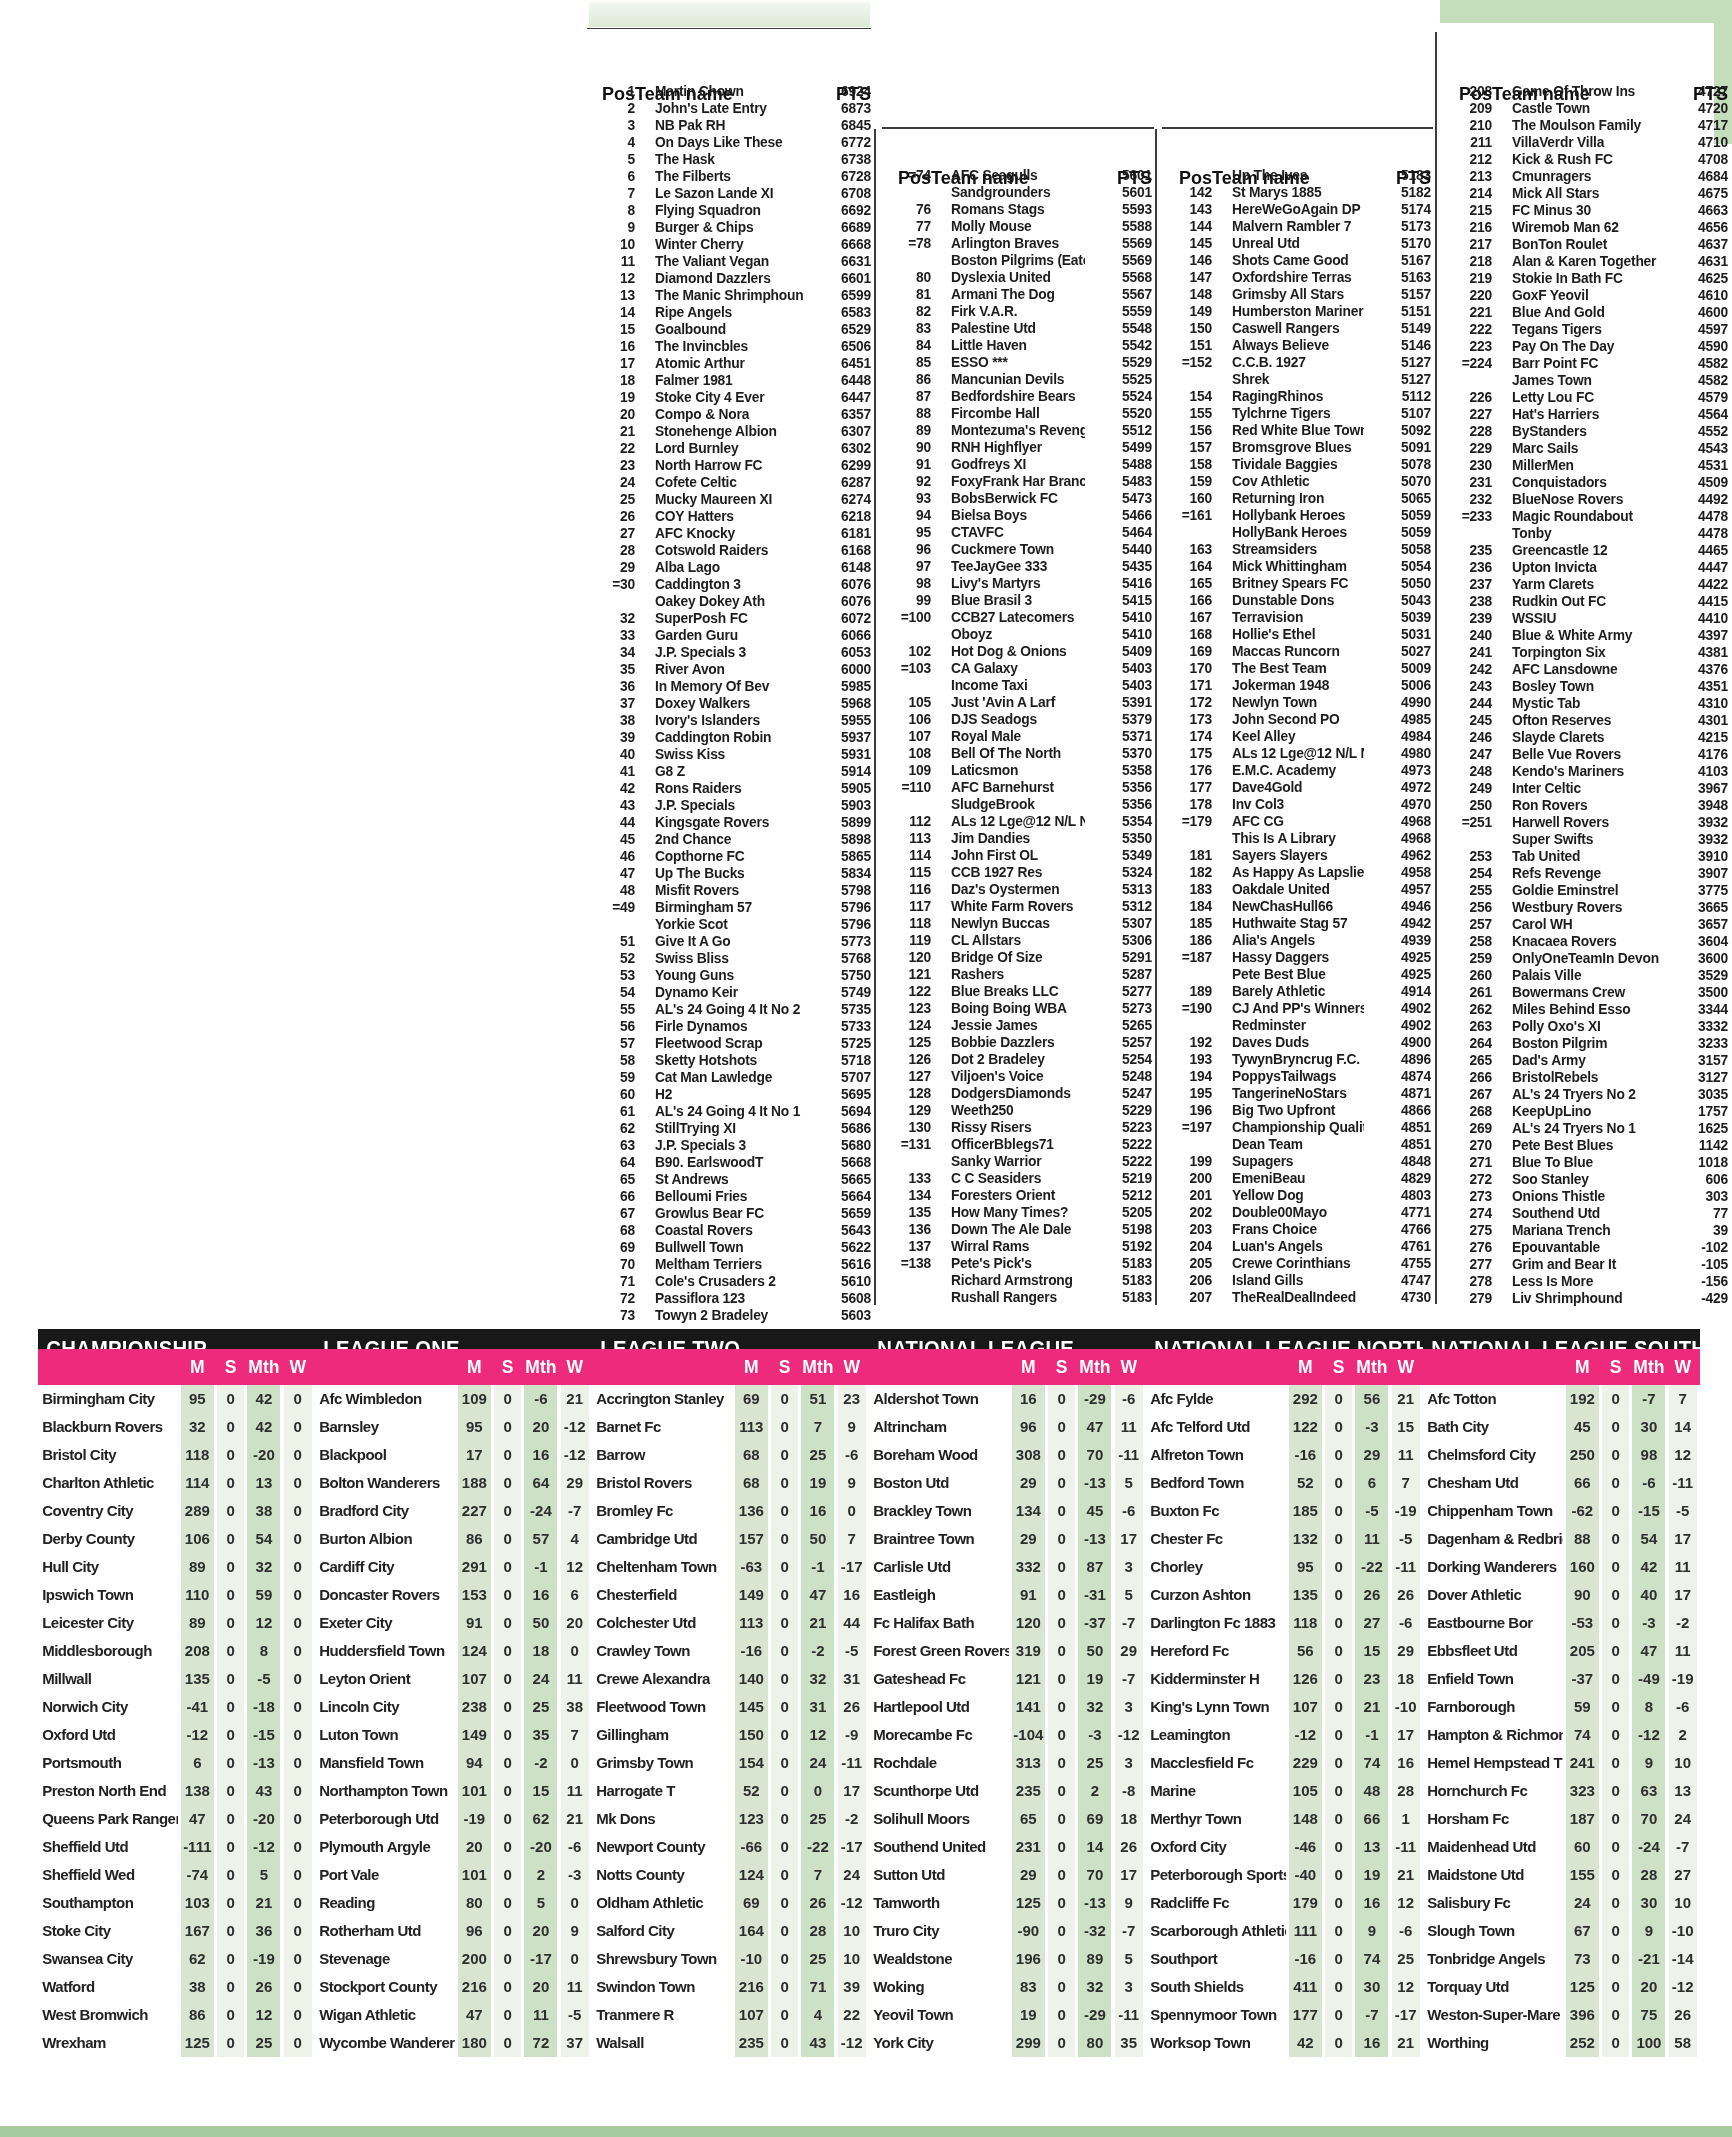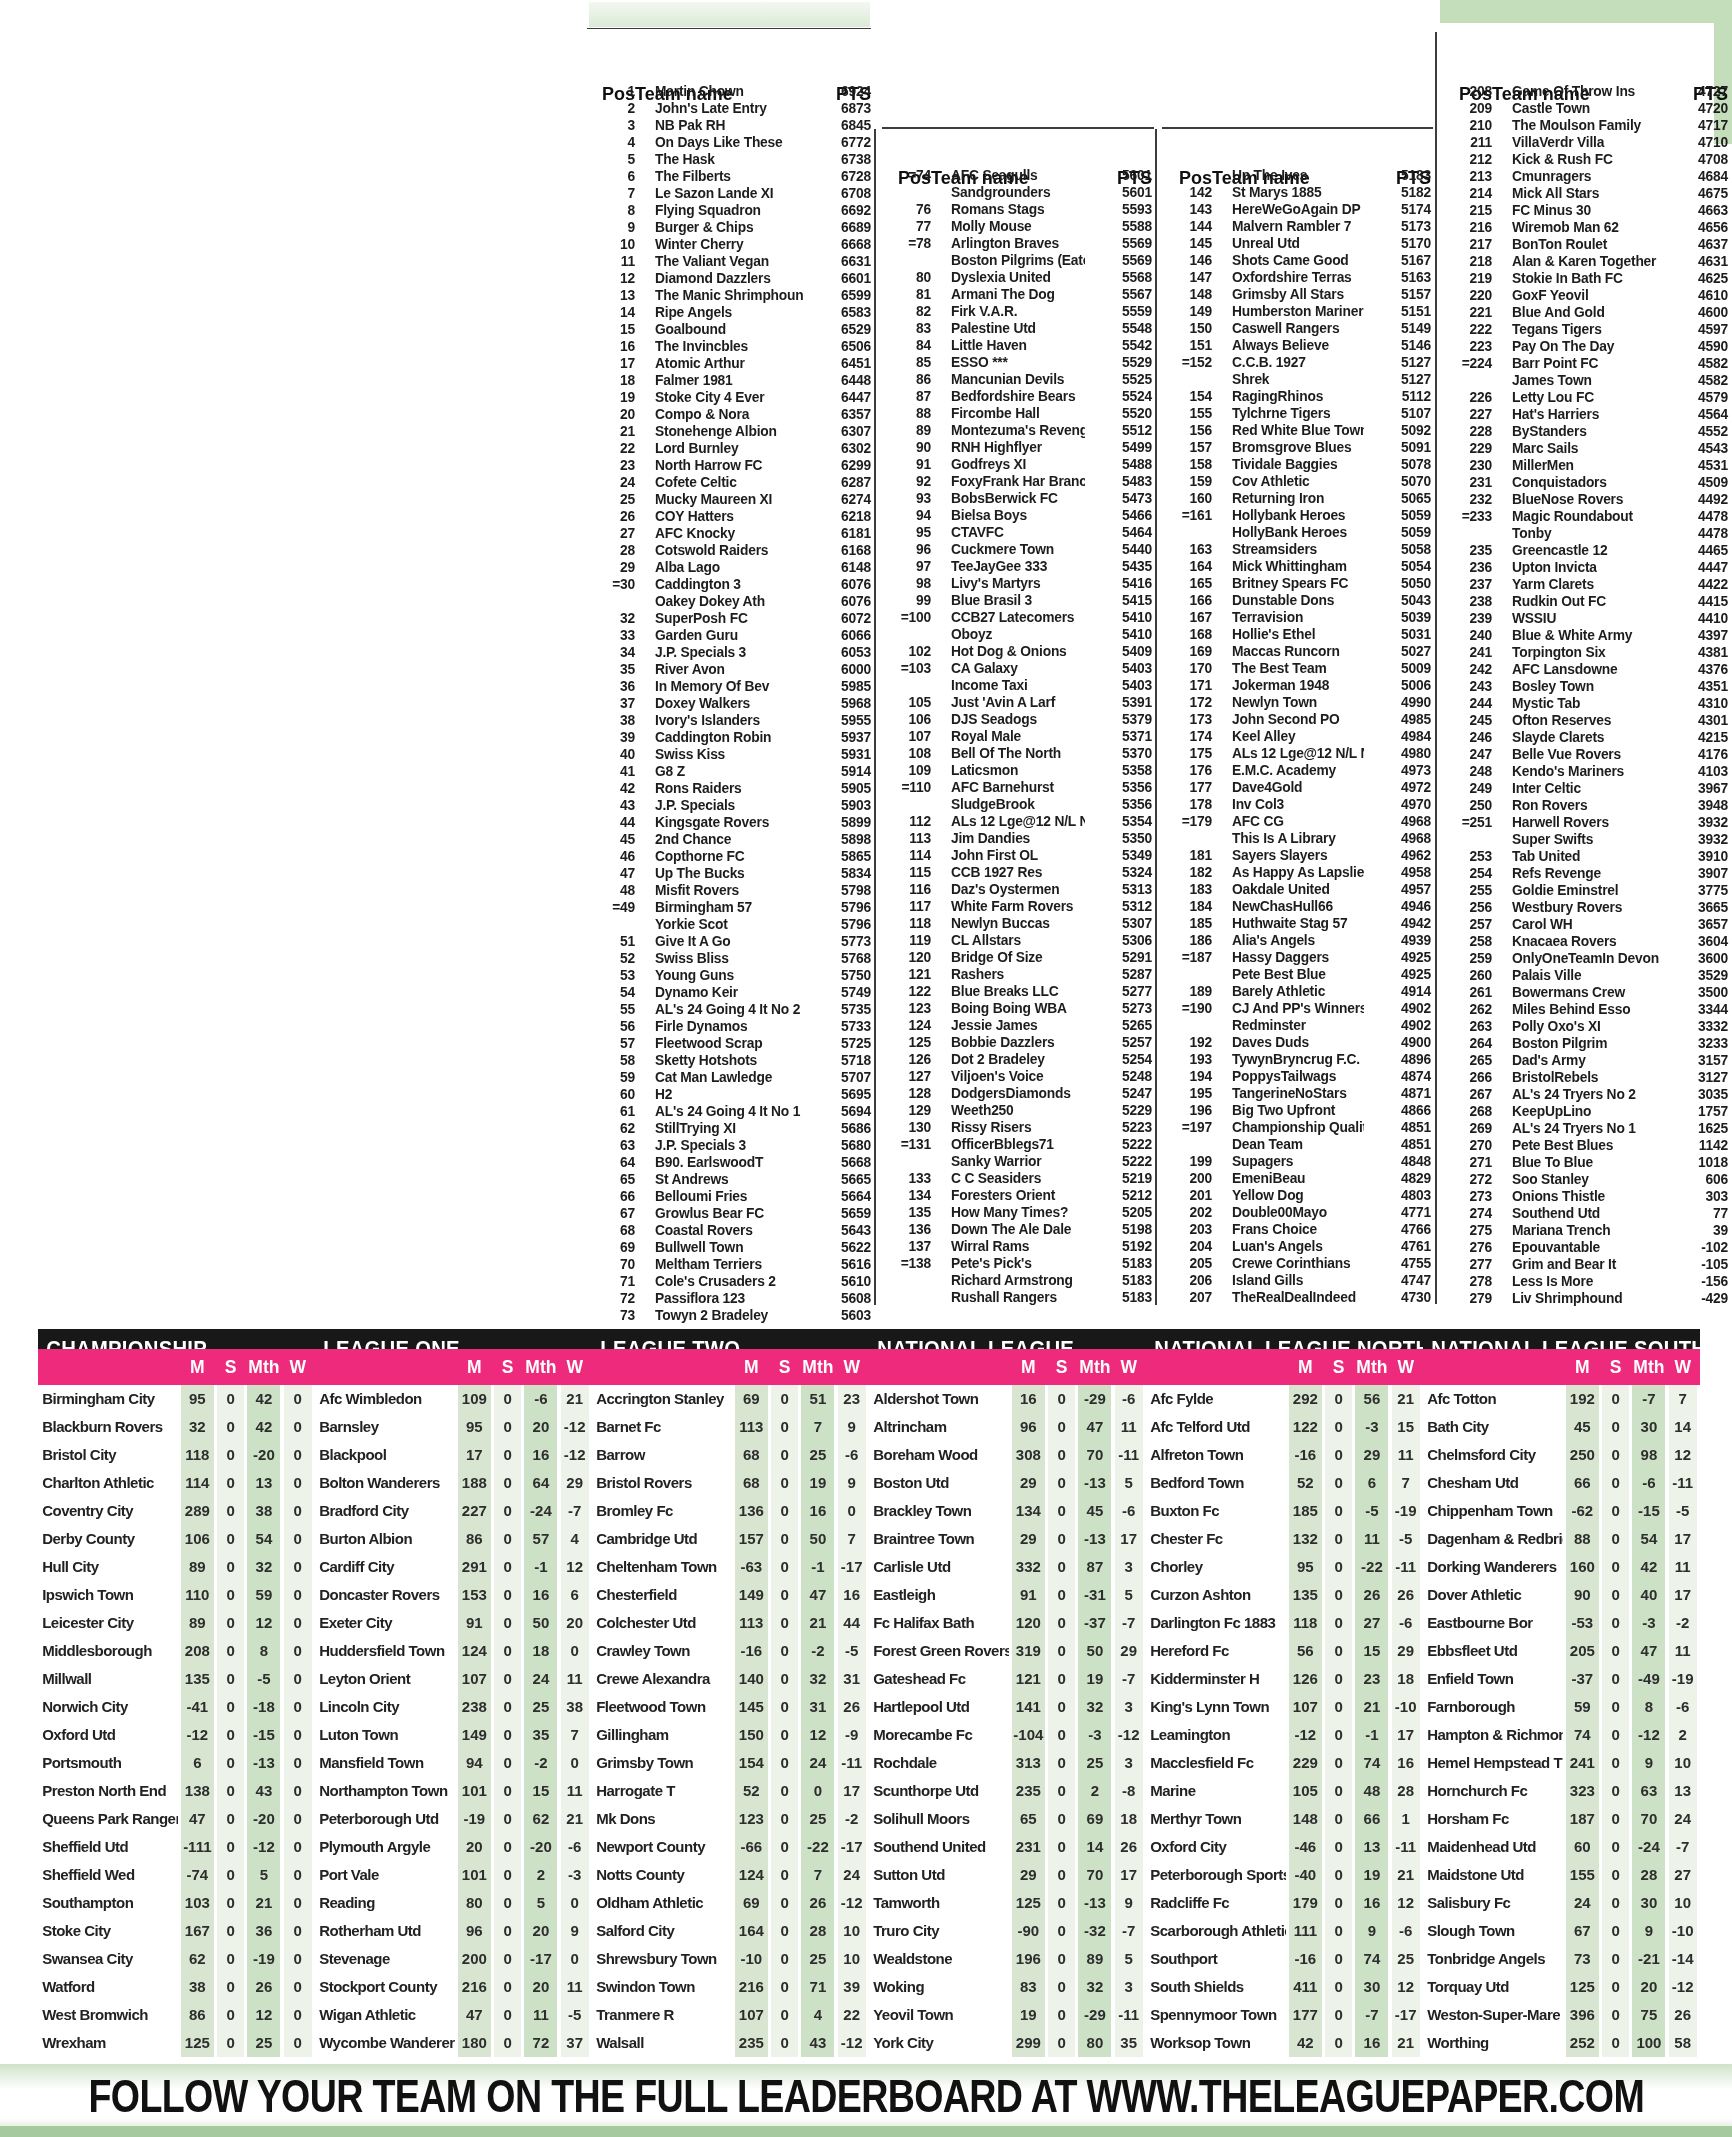--- a/index.html
+++ b/index.html
@@ -2556,18 +2556,15 @@
         <div class="lg-row">
           <span class="nm">Worthing</span>
           <span class="cell w0 c0">252</span>
           <span class="cell w1 c1">0</span>
           <span class="cell w2 c2">100</span>
           <span class="cell w3 c3">58</span>
         </div>
       </div>
     </div>
 
-  <div class="footer">
-    <span>FOLLOW YOUR TEAM ON THE FULL LEADERBOARD AT WWW.THELEAGUEPAPER.COM</span>
-  </div>
   <div class="bottom-strip"></div>
 </div>
 
 
 </body></html>

